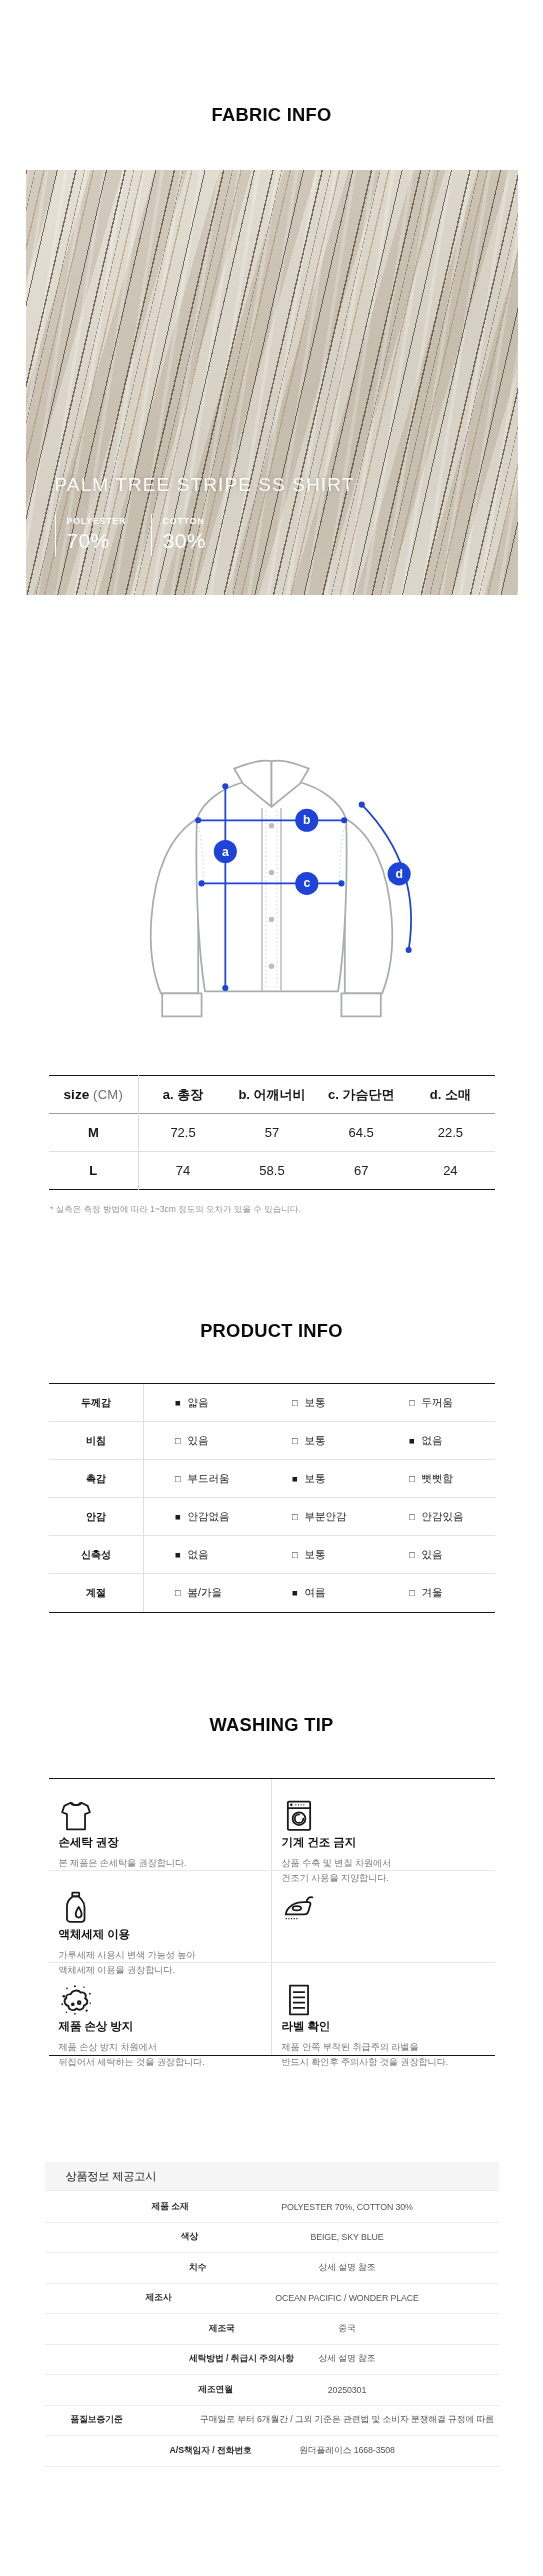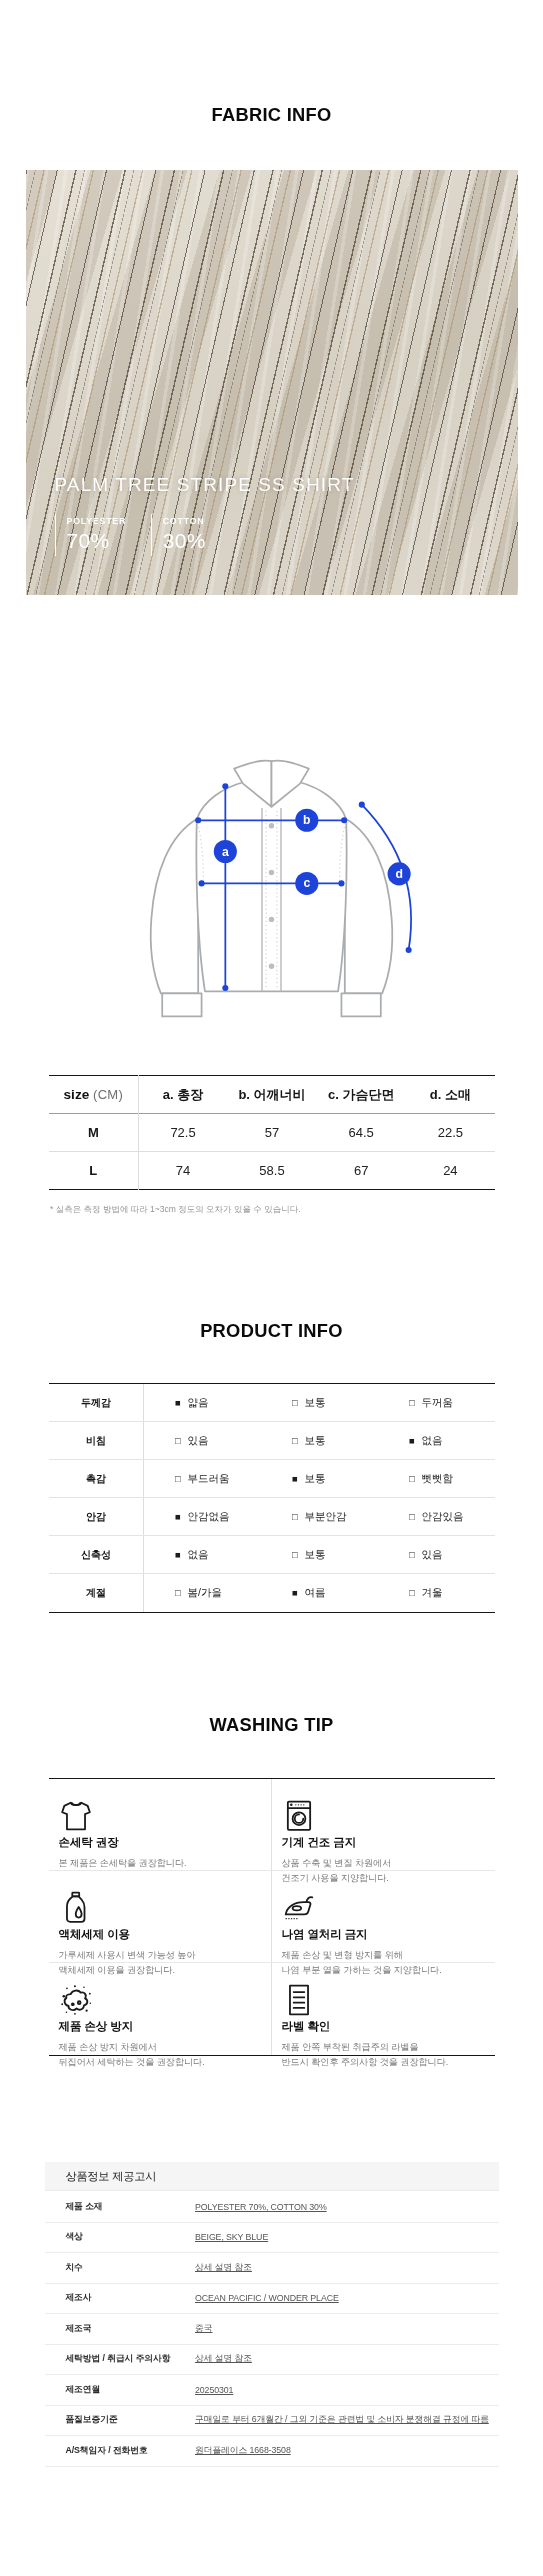--- a/index.html
+++ b/index.html
@@ -73,23 +73,23 @@
   .wash-title { font-size:11.5px; font-weight:700; color:#111; margin-bottom:6.1px; letter-spacing:-0.1px; }
   .wash-desc { font-size:9.2px; color:#7a7a7a; line-height:1.62; letter-spacing:-0.1px; }
   .wash-desc span { display:block; }
 
   
   .notice-band { position:absolute; left:45px; top:2162px; width:454px; height:29px;
     background:#f5f5f5; border-bottom:0.7px solid #ebebeb;
     display:flex; align-items:center; padding-left:20.4px; }
   .notice-title { font-size:11.2px; font-weight:400; color:#161616; letter-spacing:-0.2px; }
   .notice-table { position:absolute; left:45px; top:2192px; width:454px; }
-  .notice-row { display:flex; align-items:center; height:30.5px; border-bottom:0.7px solid #ececec; }
+  .notice-row { display:flex; align-items:center; height:30.5px; border-bottom:0.7px solid #ececec;justify-content:center; }
   .n-label { width:150px; padding-left:20.4px; font-size:8.8px; font-weight:700; color:#2a2a2a; letter-spacing:-0.1px; }
-  .n-value { font-size:8.8px; color:#555; letter-spacing:-0.1px;text-decoration:underline; }
+  .n-value { font-size:8.8px; color:#555; letter-spacing:-0.1px; }
 
   .icon-stroke { stroke:#1a1a1a; fill:none; stroke-width:3.4; stroke-linejoin:round; stroke-linecap:round; }
   .icon-fill { fill:#1a1a1a; stroke:none; }
 </style>
 </head>
 <body>
 
 <div class="page">
 
   <h2 class="sec-heading" style="top:104px">FABRIC INFO</h2>
@@ -361,27 +361,20 @@
           <path class="icon-stroke" d="M7,44 C9,30 23,21 41,21 L50,21 C52.5,21 54.2,23 53.5,25.4 L49.5,38.5 C48.5,42 45.5,44 42,44 Z"></path>
           <ellipse class="icon-stroke" cx="28" cy="32.5" rx="8" ry="4"></ellipse>
           <path class="icon-stroke" d="M46,21 C47,14 52,10.5 57,12"></path>
           <circle class="icon-fill" cx="8" cy="52" r="1.4"></circle>
             <circle class="icon-fill" cx="13" cy="52" r="1.4"></circle>
           <circle class="icon-fill" cx="18" cy="52" r="1.4"></circle>
             <circle class="icon-fill" cx="23" cy="52" r="1.4"></circle>
           <circle class="icon-fill" cx="28" cy="52" r="1.4"></circle>
         </svg>
       </div>
-      <div>
-        <div class="wash-title">나염 열처리 금지</div>
-        <div class="wash-desc">
-          <span>제품 손상 및 변형 방지를 위해</span>
-            <span>나염 부분 열을 가하는 것을 지양합니다.</span>
-        </div>
-      </div>
     </div>
 
     <div class="wash-cell w-left">
       <div class="wash-icon-box">
         <svg width="34" height="34" viewBox="0 0 64 64">
           <path class="icon-stroke" d="M22,21 C25,13 36,12 41,18 C48,16 53,23 49,29 C56,32 54,41 47,42 C47,49 39,53 33,48 C27,54 17,50 18,43 C10,42 8,32 14,28 C12,23 16,21.5 22,21 Z"></path>
           <circle class="icon-stroke" cx="38" cy="37" r="2.6" stroke-width="2.6"></circle>
           <circle class="icon-stroke" cx="26" cy="40" r="1.8" stroke-width="2.4"></circle>
           <circle class="icon-fill" cx="9" cy="25" r="2.4"></circle>
             <circle class="icon-fill" cx="6" cy="40" r="1.7"></circle>

